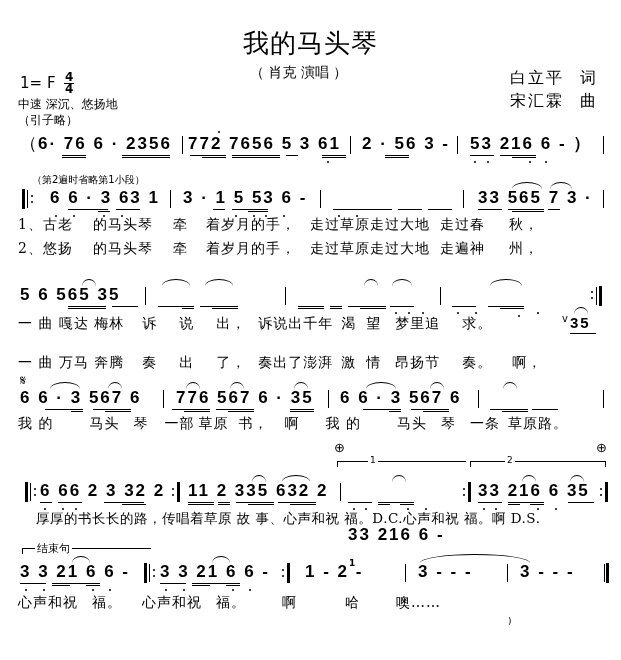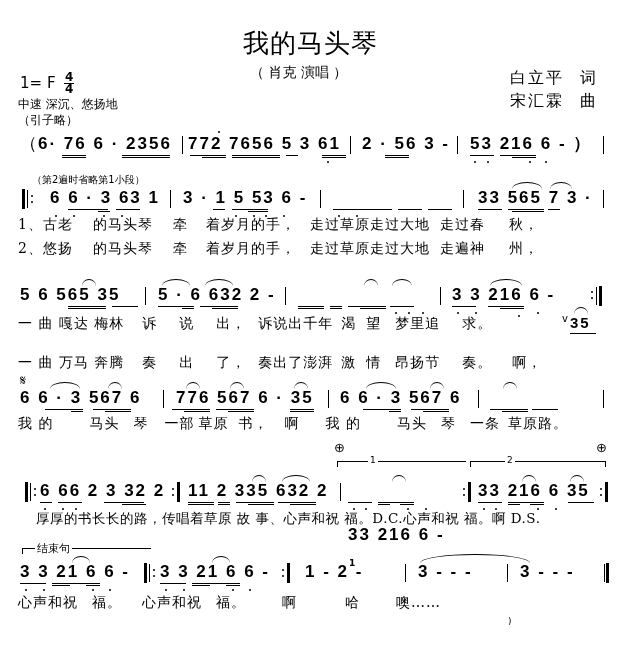--- a/index.html
+++ b/index.html
@@ -125,24 +125,22 @@
 <div class="lyric" style="left:18px;top:216px;">
   <span>1、古老</span><span style="margin-left:20px">的马头琴</span><span style="margin-left:20px">牵</span><span style="margin-left:18px">着岁月的手，</span><span style="margin-left:14px">走过草原走过大地</span><span style="margin-left:10px">走过春</span><span style="margin-left:24px">秋，</span>
 </div>
 <div class="lyric" style="left:18px;top:240px;">
   <span>2、悠扬</span><span style="margin-left:20px">的马头琴</span><span style="margin-left:20px">牵</span><span style="margin-left:18px">着岁月的手，</span><span style="margin-left:14px">走过草原走过大地</span><span style="margin-left:10px">走遍神</span><span style="margin-left:24px">州，</span>
 </div>
 
 <div class="row" style="top:285px;">
   <span class="note" style="left:20px;">5  6  565 35</span>
   <div class="bar" style="left:145px;"></div>
-  <span class="note" style="left:158px;">5 · 6 632 2 -</span>
   <div class="bar" style="left:285px;"></div>
   <div class="bar" style="left:440px;"></div>
-  <span class="note" style="left:452px;">3 3 216 6  -</span>
   <div class="dot" style="left:591px;top:6px;"></div>
     <div class="dot" style="left:591px;top:12px;"></div>
   <div class="bar" style="left:596px;"></div>
   <div class="bar-thick" style="left:599px;"></div>
   <div class="ul" style="left:68px;width:38px;top:21px;"></div>
     <div class="ul" style="left:68px;width:38px;top:23px;"></div>
   <div class="ul" style="left:112px;width:26px;top:21px;"></div>
   <div class="ul" style="left:158px;width:36px;top:21px;"></div>
     <div class="ul" style="left:182px;width:12px;top:23px;"></div>
   <div class="ul" style="left:200px;width:38px;top:21px;"></div>

